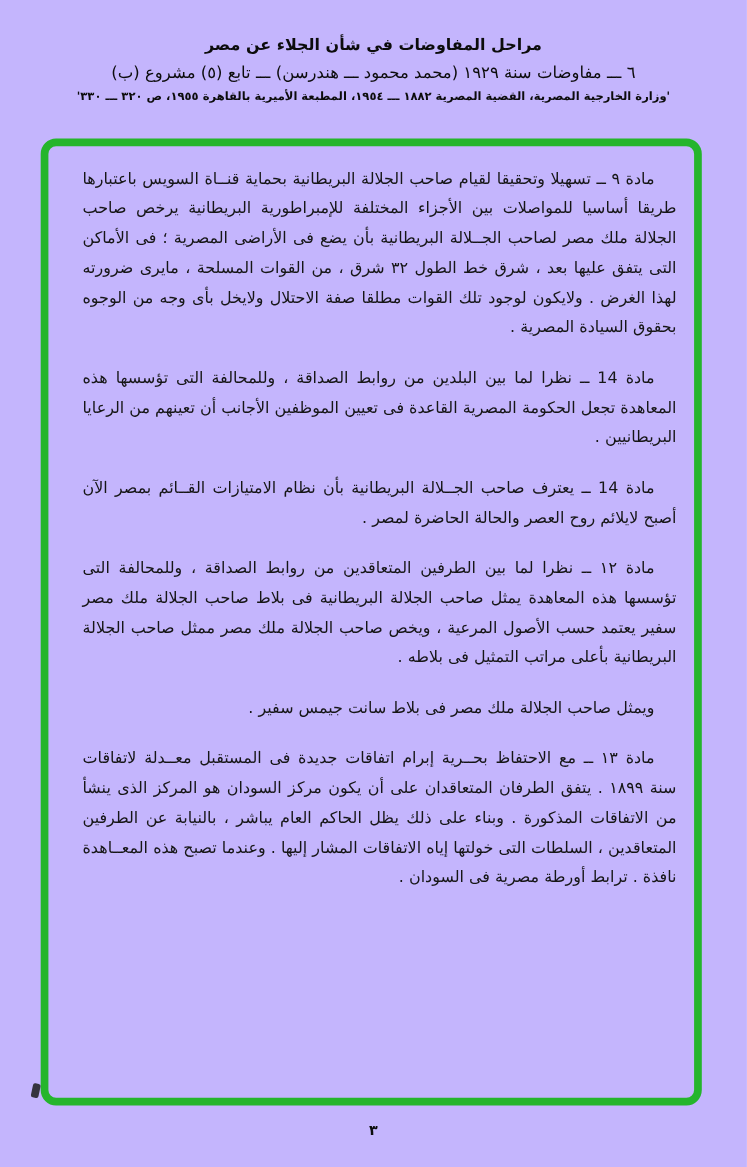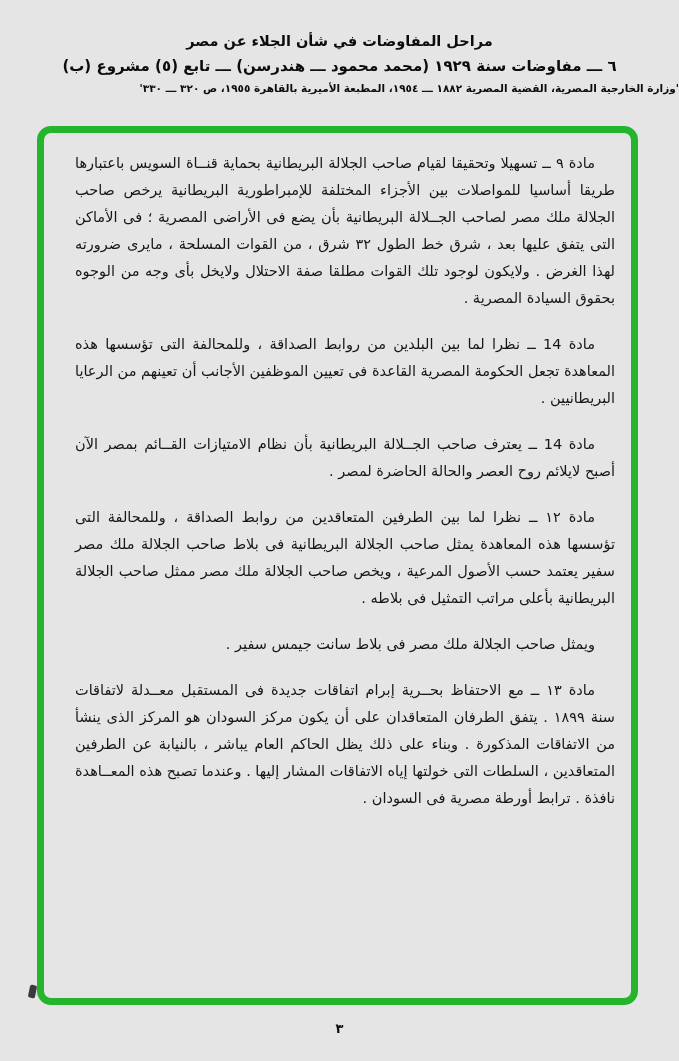--- a/index.html
+++ b/index.html
@@ -1,34 +1,34 @@
 <!DOCTYPE html>
 <html lang="ar"><head>
 <meta charset="utf-8">
 <style>
   html, body { margin: 0; padding: 0; background: #ffffff; }
   .page {
     position: relative;
     width: 679px;
     height: 1061px;
-    background: #e5e5e5;
+    background: #c4b5fd;
     font-family: "DejaVu Sans", sans-serif;
     direction: rtl;
     overflow: hidden;
     color: #141414;
   }
   .header {
     position: absolute;
     top: 33px; left: 0; right: 0;
     text-align: center;
     color: #0c0c0c;
   }
   .header-line1 { font-size: 14.5px; font-weight: bold; letter-spacing: .2px; margin-bottom: 8px; }
-  .header-line2 { font-size: 15px;   font-weight: bold; margin-bottom: 7px; }
-  .header-line3 { font-size: 10.5px; font-weight: bold; text-align: right; }
+  .header-line2 { font-size: 15px;   font-weight: normal; margin-bottom: 7px; }
+  .header-line3 { font-size: 10.5px; font-weight: bold; }
   .frame {
     position: absolute;
     left: 37px; top: 126px;
     width: 601px; height: 879px;
     box-sizing: border-box;
     border: 7px solid #25b52c;
     border-radius: 14px;
     background: transparent;
   }
   .content {

